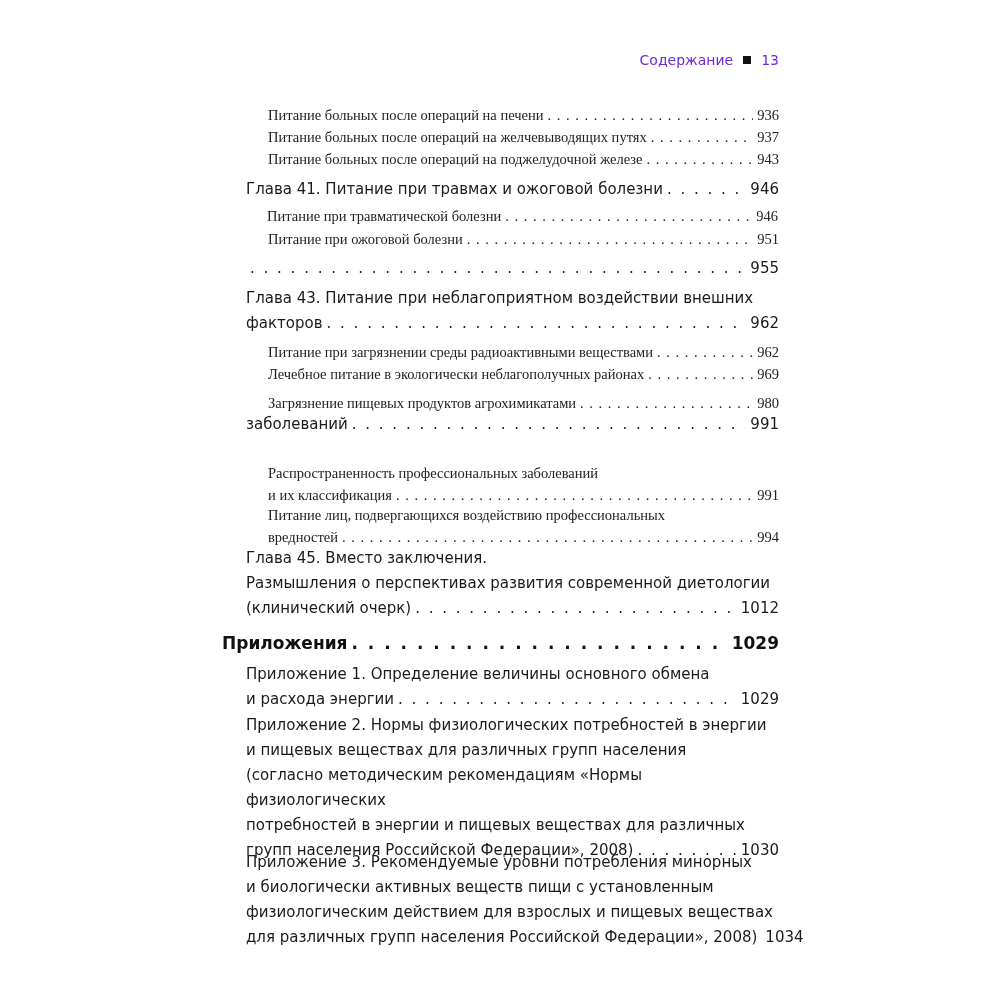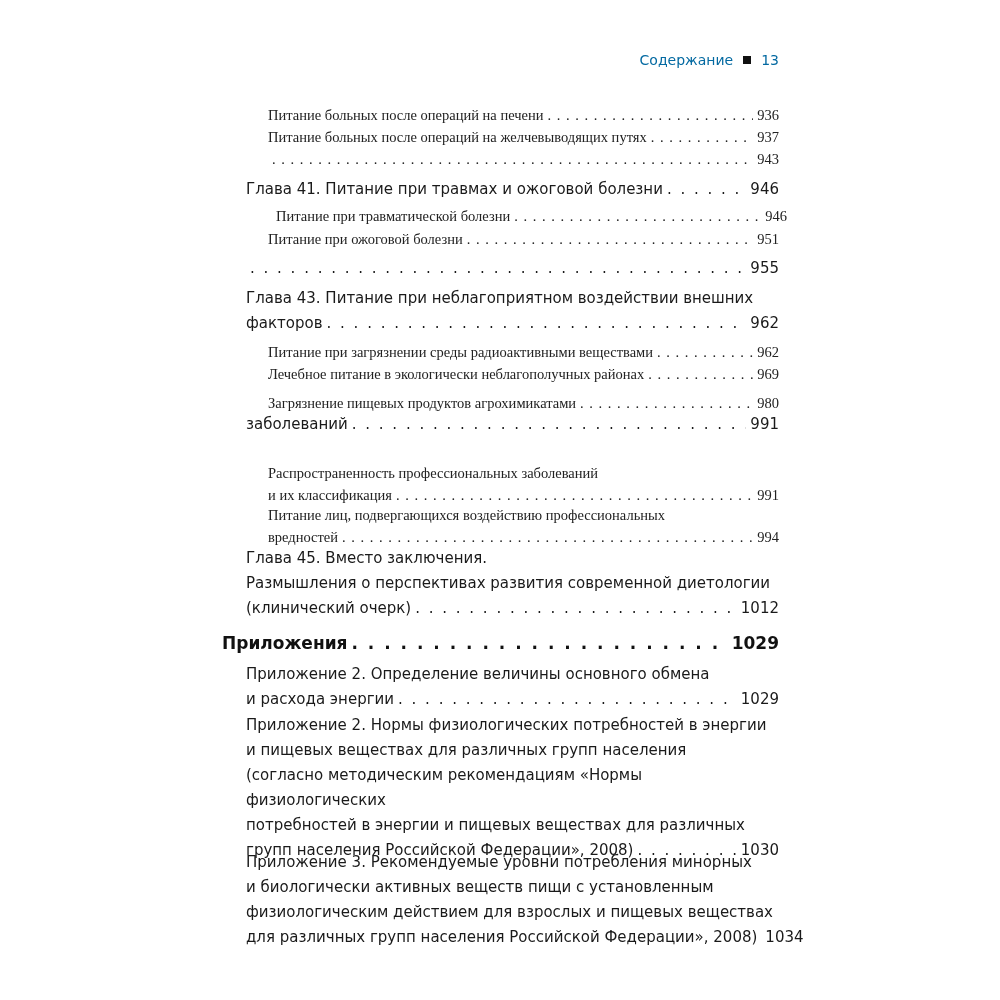--- a/index.html
+++ b/index.html
@@ -1,19 +1,19 @@
 <!DOCTYPE html>
 <html><head>
 <meta charset="utf-8">
 <style>
   html, body { margin: 0; padding: 0; background: #ffffff; }
   body { width: 1000px; height: 1000px; position: relative; overflow: hidden; color: #1a1a1a; }
   .header {
     position: absolute; top: 52px; right: 221px;
-    font-family: "DejaVu Sans", sans-serif; font-size: 14px; color: #0369a1;
+    font-family: "DejaVu Sans", sans-serif; font-size: 14px; color: #6d28d9;
     display: flex; align-items: center; gap: 10px;
   }
   .header .sq { width: 8px; height: 8px; background: #111; display: inline-block; }
   .toc { position: absolute; left: 0; top: 0; width: 1000px; }
   .entry { position: absolute; display: flex; align-items: flex-end; }
   .entry .txt { white-space: pre-line; }
   .entry .last { display: flex; width: 100%; align-items: baseline; }
   .entry .last .t { white-space: nowrap; }
   .entry .last .dots { flex: 1; overflow: hidden; white-space: nowrap; margin: 0 4px; letter-spacing: 2px; }
   .entry .last .dots::after { content: ". . . . . . . . . . . . . . . . . . . . . . . . . . . . . . . . . . . . . . . . . . . . . . . . . . . . . . . . . . . . . . . . . . . . . . . . . . . . . . . . . . . . . . . . . . . . . ."; }
@@ -48,35 +48,36 @@
         <div class="last">
           <span class="t">Питание больных после операций на желчевыводящих путях</span>
           <span class="dots"></span>
           <span class="pg">937</span>
         </div>
       </div>
     </div>
     <div class="entry sub" style="left: 268px; width: 511px; top: 148px;">
       <div class="col">
         <div class="last">
+          <span class="t">Питание больных после операций на поджелудочной железе</span>
           <span class="dots"></span>
           <span class="pg">943</span>
         </div>
       </div>
     </div>
     <div class="entry chap" style="left: 246px; width: 533px; top: 177px; align-items: center;">
       <div class="col">
         <div class="last">
           <span class="t">Глава 41. Питание при травмах и ожоговой болезни</span>
           <span class="dots"></span>
           <span class="pg">946</span>
         </div>
       </div>
     </div>
-    <div class="entry sub" style="left: 276px; width: 511px; top: 205px;">
+    <div class="entry sub" style="left: 267px; width: 511px; top: 205px;">
       <div class="col">
         <div class="last">
           <span class="t">Питание при травматической болезни</span>
           <span class="dots"></span>
           <span class="pg">946</span>
         </div>
       </div>
     </div>
     <div class="entry sub" style="left: 268px; width: 511px; top: 228px;">
       <div class="col">
@@ -176,21 +177,21 @@
       <div class="col">
         <div class="last">
           <span class="t">Приложения</span>
           <span class="dots"></span>
           <span class="pg">1029</span>
         </div>
       </div>
     </div>
     <div class="entry chap" style="left: 246px; width: 533px; top: 662px;">
       <div class="col">
-        <div class="txt">Приложение 2. Определение величины основного обмена</div>
+        <div class="txt">Приложение 1. Определение величины основного обмена</div>
         <div class="last">
           <span class="t">и расхода энергии</span>
           <span class="dots"></span>
           <span class="pg">1029</span>
         </div>
       </div>
     </div>
     <div class="entry chap" style="left: 246px; width: 533px; top: 713px;">
       <div class="col">
         <div class="txt">Приложение 2. Нормы физиологических потребностей в энергии</div>

